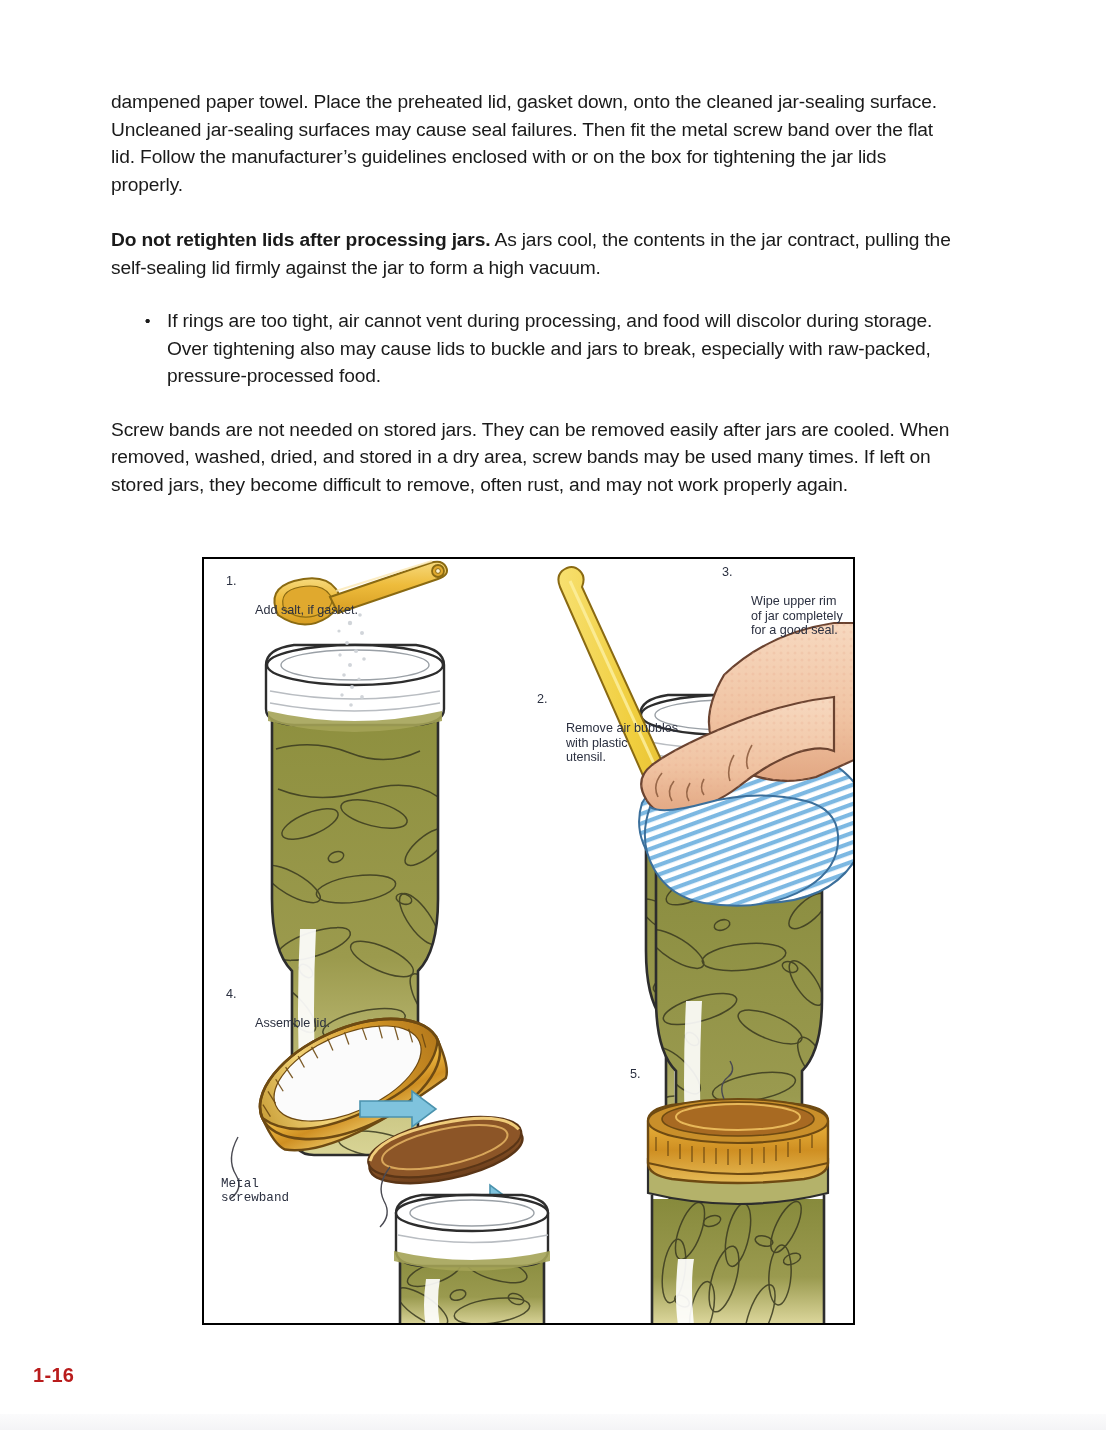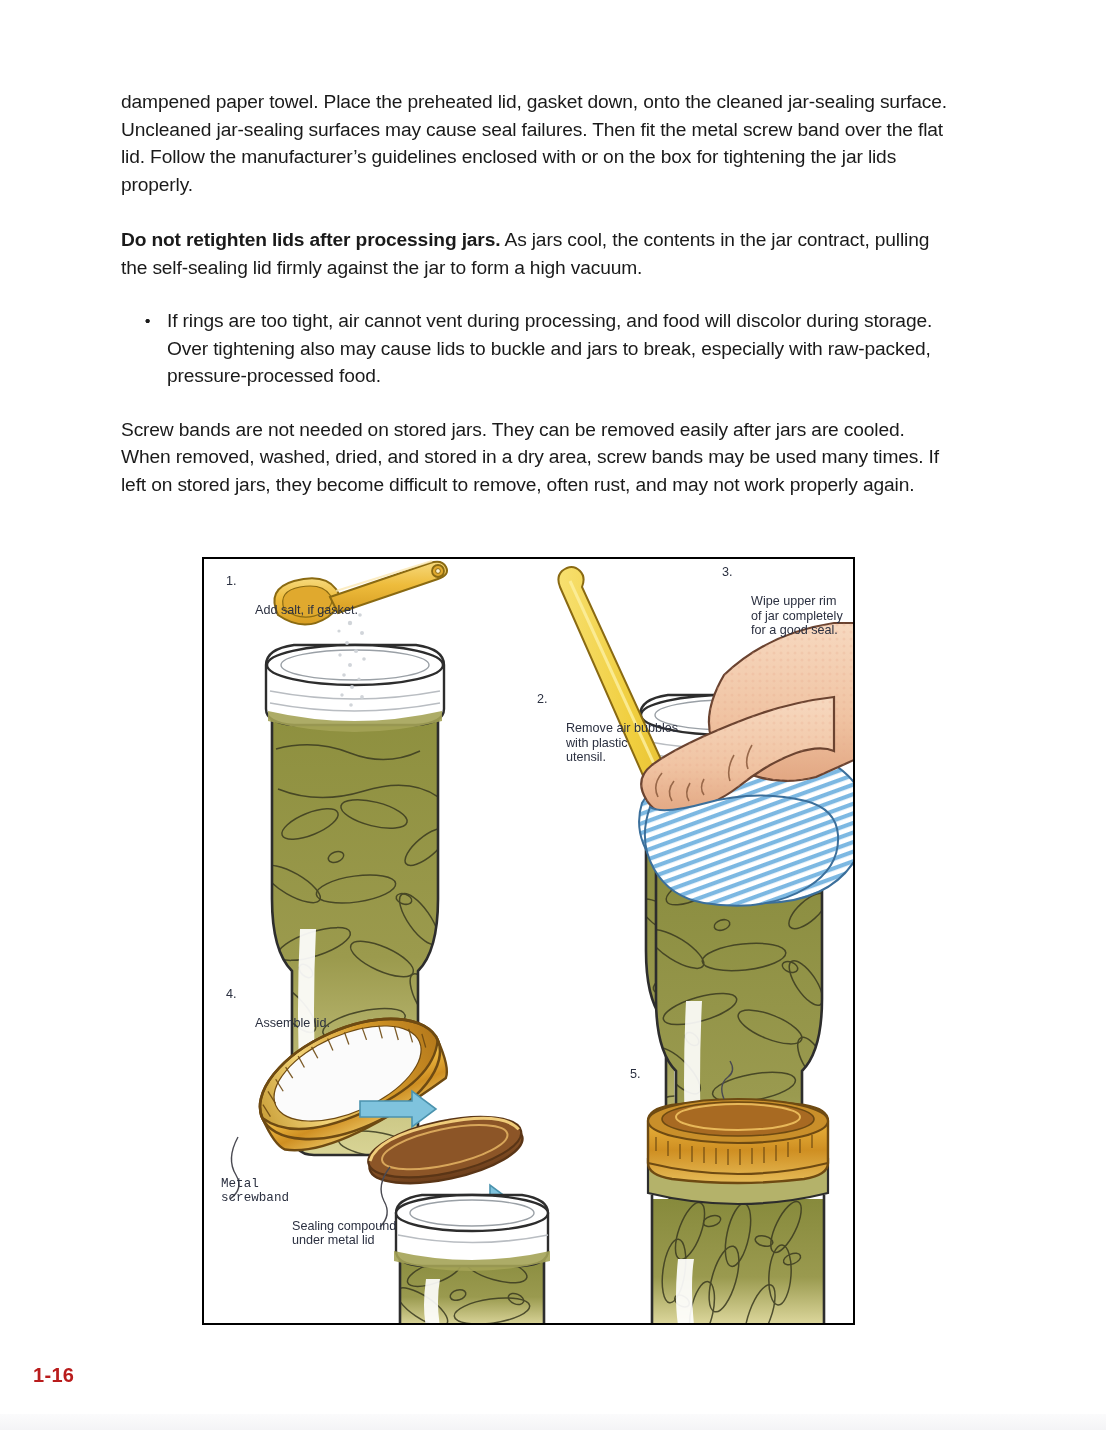--- a/index.html
+++ b/index.html
@@ -32,21 +32,21 @@
     position: absolute;
     left: 107px;
     top: 88px;
     width: 848px;
   }
   .para {
     font-size: 19.2px;
     line-height: 27.5px;
     color: #1a1a1a;
     letter-spacing: -0.15px;
-    margin: 0 0 28px 14px;
+    margin: 0 0 28px 4px;
     text-align: left;
   }
   .para.tight { margin-bottom: 26px; }
   .lead-bold { font-weight: bold; }
 
   ul.bullets {
     list-style: none;
     margin: 0 0 26px 0;
     padding: 0 0 0 36px;
   }
@@ -555,24 +555,20 @@
 
       <div class="cap cap-5">
         <span class="num">5.</span>
       </div>
 
       <div class="cap plain cap-metal">
         <span class="txt">Metal
 screwband</span>
       </div>
 
-      <div class="cap plain cap-sealing">
-        <span class="txt">Sealing compound
-under metal lid</span>
-      </div>
 
     </div>
   </div>
 
   <div style="position:absolute; left:33px; top:1364px; font-size:20px; font-weight:bold;
               color:#b91c1c; letter-spacing:0.3px;">1-16</div>
 
   <div class="page-bottom-edge"></div>
 </div>
 

